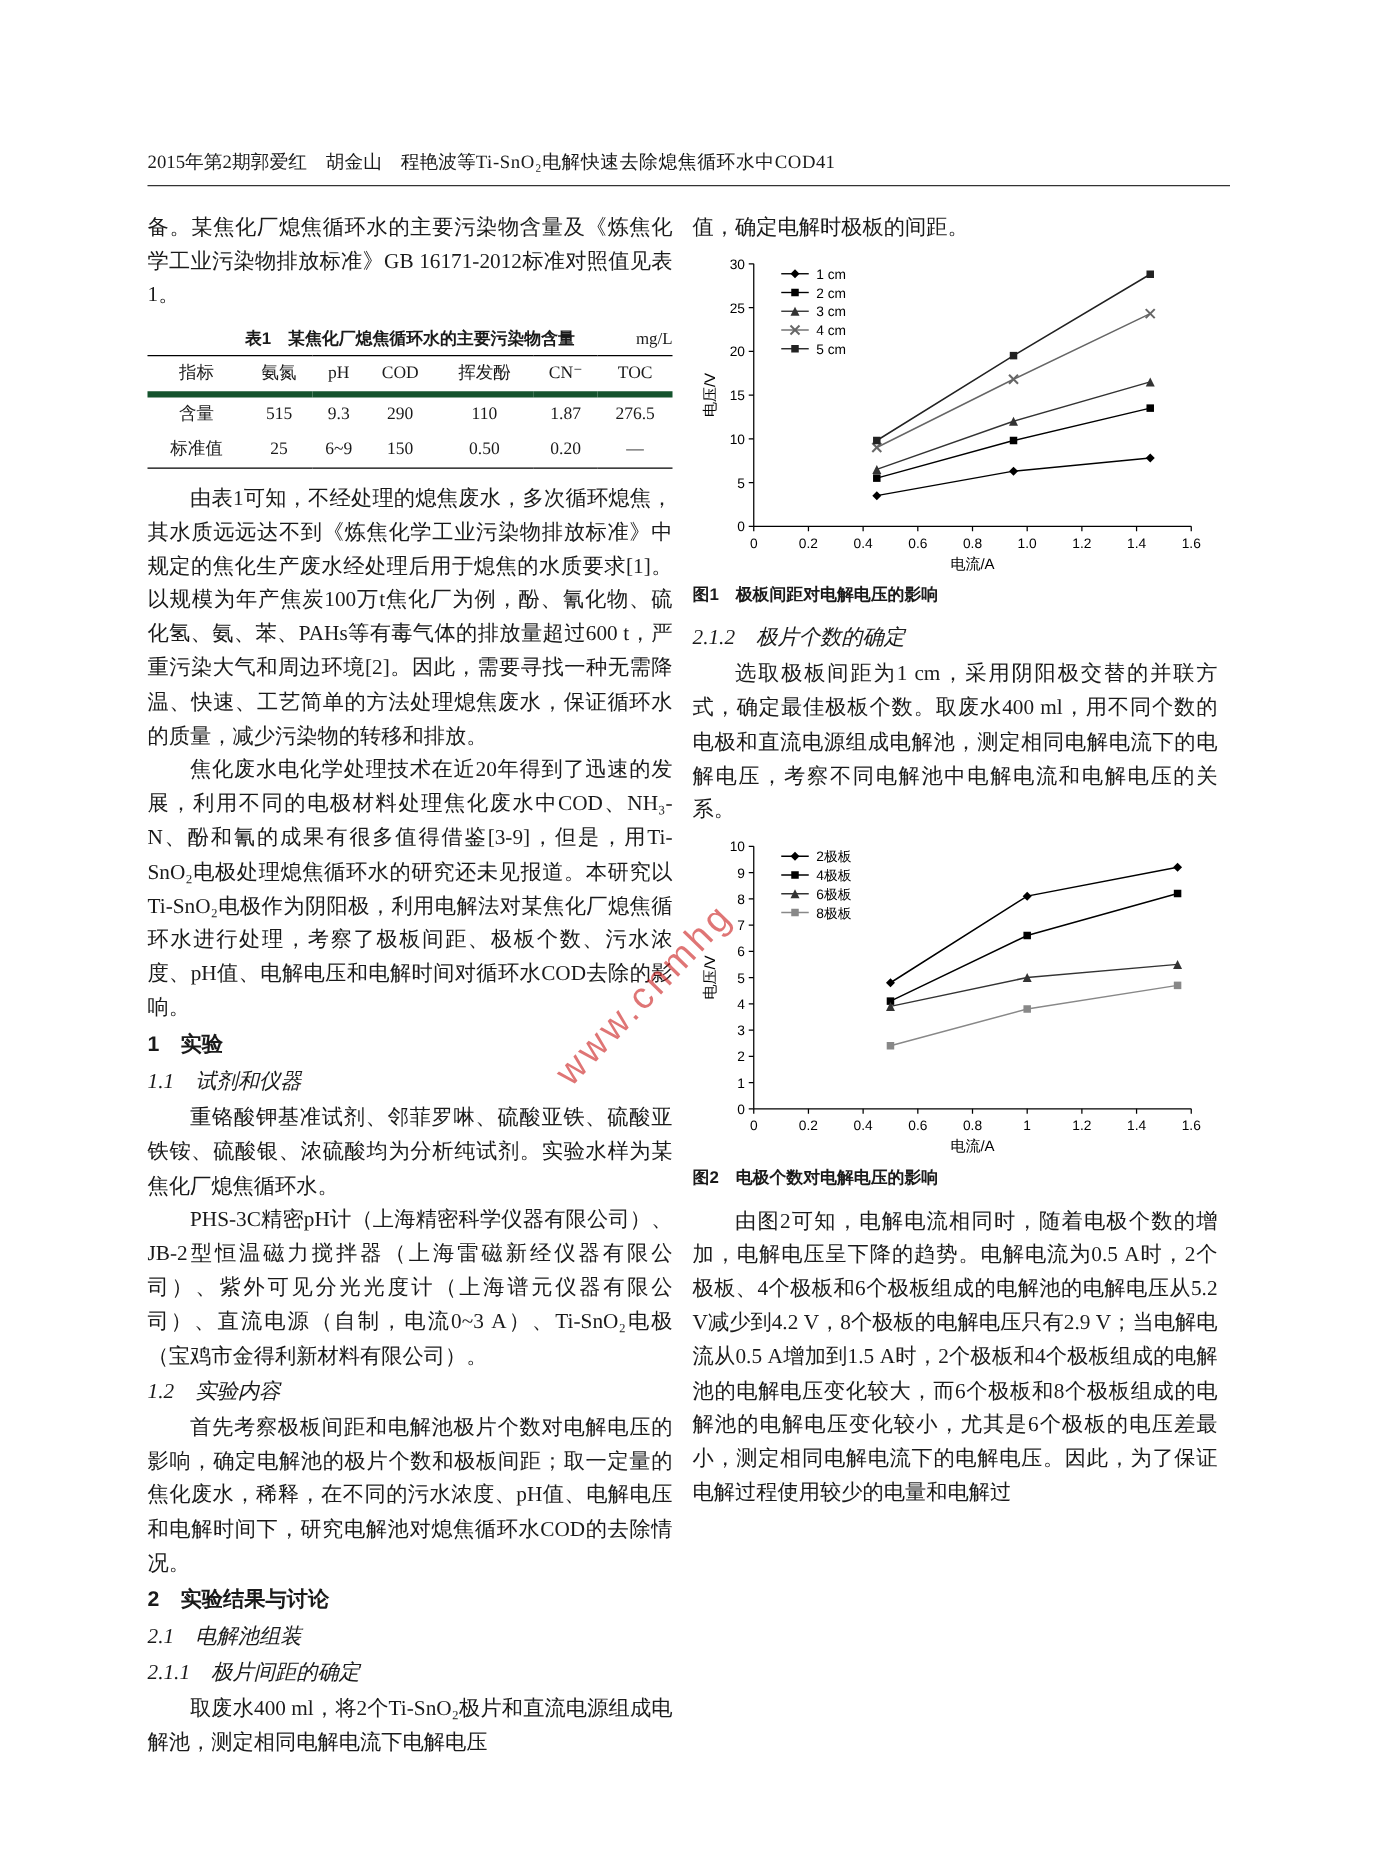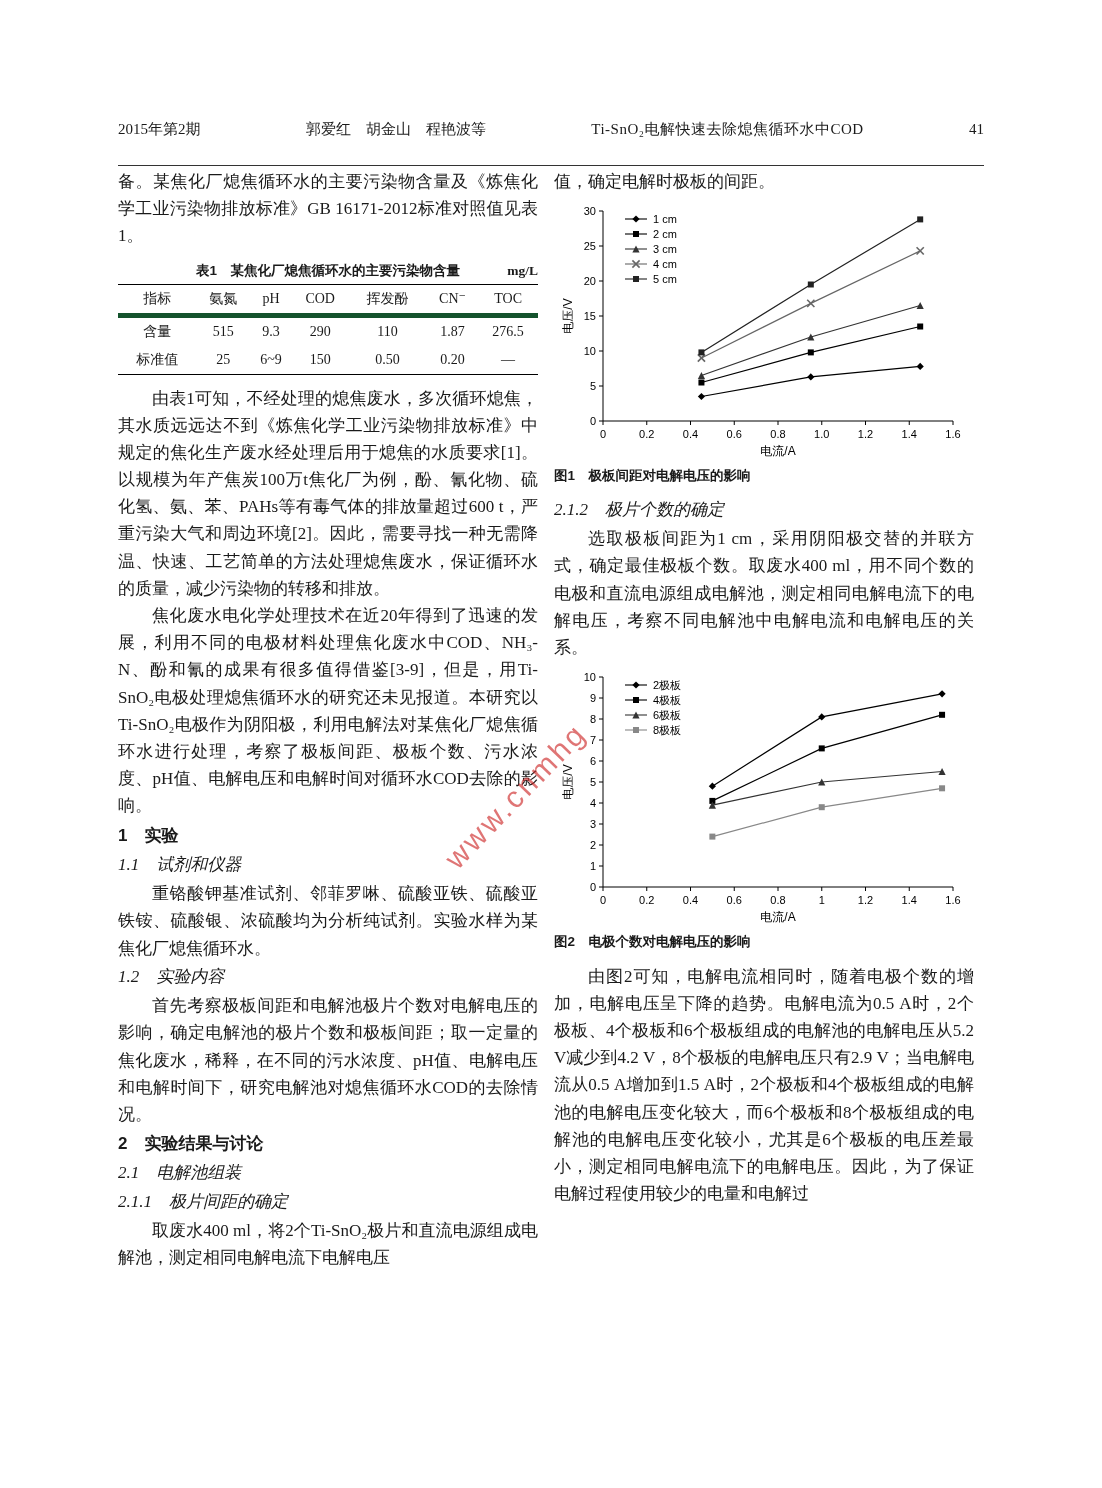--- a/index.html
+++ b/index.html
@@ -1,29 +1,29 @@
 <!DOCTYPE html>
 <html><head>
 <meta charset="utf-8">
 <style>
   *{margin:0;padding:0;box-sizing:border-box;}
   html,body{width:1102px;height:1488px;}
   body{background:#fdfdfb;font-family:"Liberation Serif","DejaVu Serif",serif;color:#1a1a1a;position:relative;overflow:hidden;}
   .page{position:absolute;inset:0;background:#fff;}
-  .header{position:absolute;top:120px;left:118px;width:866px;display:flex;justify-content:space-between;align-items:baseline;font-size:15px;padding-bottom:26px;border-bottom:1px solid #333;}
+  .header{position:absolute;top:120px;left:118px;width:866px;display:flex;align-items:baseline;font-size:15px;padding-bottom:9px;border-bottom:1px solid #333;}
   .header .h-title{letter-spacing:.5px;}
   .columns{position:absolute;top:168px;left:118px;width:866px;display:flex;gap:16px;}
   .col{width:420px;font-size:17px;line-height:1.60;text-align:justify;}
   .col p{text-indent:2em;}
   .col p.noindent{text-indent:0;}
   h3.sec{font-family:"Liberation Sans","DejaVu Sans",sans-serif;font-weight:bold;font-size:17px;margin:3px 0;line-height:1.55;}
   h4.subsec{font-size:17px;font-weight:normal;margin:2px 0;line-height:1.55;font-style:italic;}
   
   .tbl-caption{position:relative;text-align:center;font-size:13.5px;font-weight:bold;margin:10px 0 3px;font-family:"Liberation Sans","DejaVu Sans",sans-serif;}
-  .tbl-unit{position:absolute;right:0;top:0;font-weight:bold;font-family:"Liberation Serif",serif;}
+  .tbl-unit{position:absolute;right:0;top:0;font-weight:normal;font-family:"Liberation Serif",serif;}
   table.data{width:100%;border-collapse:collapse;font-size:14px;border-top:1.5px solid #000;border-bottom:1.5px solid #000;margin-bottom:10px;line-height:1.7;}
   table.data th{border-bottom:5px solid #14532d;font-weight:normal;padding:2px 1px;text-align:center;}
   table.data td{padding:2px 1px;text-align:center;}
   
   .figure{margin:6px 0 4px;}
   .fig-caption{text-align:left;font-size:13.5px;font-weight:bold;margin:2px 0 10px;font-family:Liberation Sans, sans-serif;}
   svg.chart{display:block;margin:0 auto;}
   svg.chart text{font-family:"Liberation Sans","DejaVu Sans",sans-serif;}
   
   .watermark{position:absolute;left:438px;top:852px;transform:rotate(-46deg);transform-origin:left top;color:rgba(204,32,32,.62);font-size:30px;font-family:"Liberation Sans",sans-serif;letter-spacing:3px;pointer-events:none;white-space:nowrap;}
@@ -81,20 +81,21 @@
             <td>—</td>
           </tr>
         </tbody>
       </table>
 
       <p>由表1可知，不经处理的熄焦废水，多次循环熄焦，其水质远远达不到《炼焦化学工业污染物排放标准》中规定的焦化生产废水经处理后用于熄焦的水质要求[1]。以规模为年产焦炭100万t焦化厂为例，酚、氰化物、硫化氢、氨、苯、PAHs等有毒气体的排放量超过600 t，严重污染大气和周边环境[2]。因此，需要寻找一种无需降温、快速、工艺简单的方法处理熄焦废水，保证循环水的质量，减少污染物的转移和排放。</p>
       <p>焦化废水电化学处理技术在近20年得到了迅速的发展，利用不同的电极材料处理焦化废水中COD、NH₃-N、酚和氰的成果有很多值得借鉴[3-9]，但是，用Ti-SnO₂电极处理熄焦循环水的研究还未见报道。本研究以Ti-SnO₂电极作为阴阳极，利用电解法对某焦化厂熄焦循环水进行处理，考察了极板间距、极板个数、污水浓度、pH值、电解电压和电解时间对循环水COD去除的影响。</p>
       <h3 class="sec">1　实验</h3>
       <h4 class="subsec">1.1　试剂和仪器</h4>
       <p>重铬酸钾基准试剂、邻菲罗啉、硫酸亚铁、硫酸亚铁铵、硫酸银、浓硫酸均为分析纯试剂。实验水样为某焦化厂熄焦循环水。</p>
+      <p>PHS-3C精密pH计（上海精密科学仪器有限公司）、JB-2型恒温磁力搅拌器（上海雷磁新经仪器有限公司）、紫外可见分光光度计（上海谱元仪器有限公司）、直流电源（自制，电流0~3 A）、Ti-SnO₂电极（宝鸡市金得利新材料有限公司）。</p>
       <h4 class="subsec">1.2　实验内容</h4>
       <p>首先考察极板间距和电解池极片个数对电解电压的影响，确定电解池的极片个数和极板间距；取一定量的焦化废水，稀释，在不同的污水浓度、pH值、电解电压和电解时间下，研究电解池对熄焦循环水COD的去除情况。</p>
       <h3 class="sec">2　实验结果与讨论</h3>
       <h4 class="subsec">2.1　电解池组装</h4>
       <h4 class="subsec">2.1.1　极片间距的确定</h4>
       <p>取废水400 ml，将2个Ti-SnO₂极片和直流电源组成电解池，测定相同电解电流下电解电压</p>
     </div>
 
     <div class="col">
       <p class="noindent">值，确定电解时极板的间距。</p>

